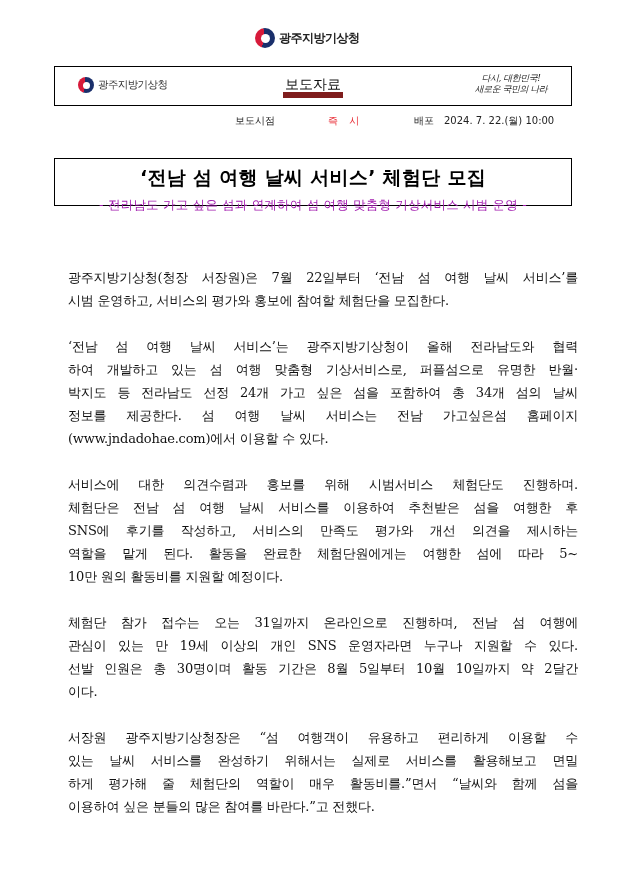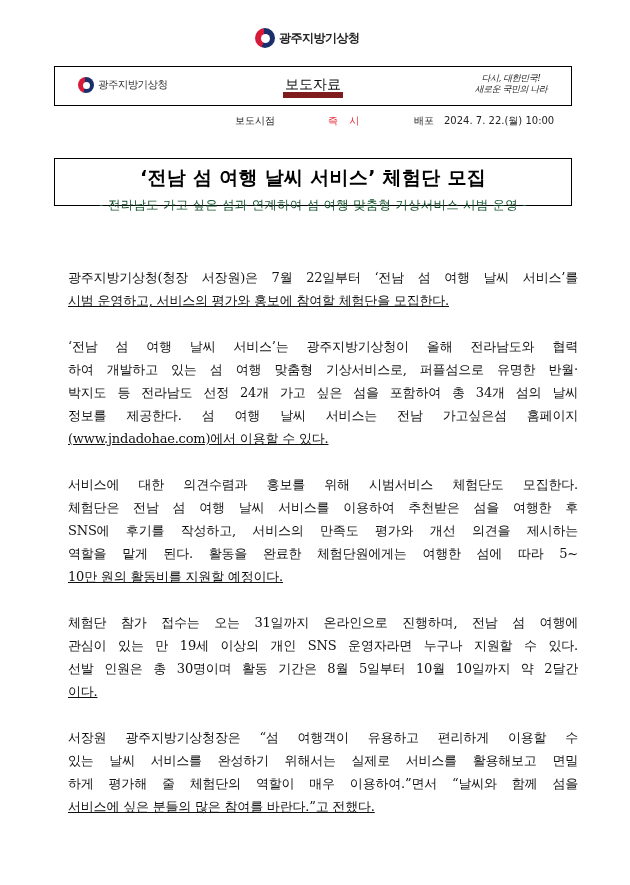--- a/index.html
+++ b/index.html
@@ -22,26 +22,26 @@
 
     .meta-row { position: absolute; top: 114px; left: 0; width: 630px; font-size: 10px; color: #222; }
     .meta-row span { position: absolute; white-space: nowrap; }
     .meta-label-time { left: 235px; text-align: center; }
     .meta-value-time { left: 328px; color: #e8262f; letter-spacing: 4px; }
     .meta-label-dist { left: 414px; }
     .meta-value-dist { left: 444px; }
 
     .title-box { position: absolute; left: 54px; top: 158px; width: 518px; height: 48px; border: 1.4px solid #000; box-sizing: border-box; text-align: center; }
     .main-title { font-size: 19px; font-weight: bold; margin-top: 6px; letter-spacing: 0.3px; color: #000; }
-    .sub-title { font-size: 12.5px; margin-top: 6px; color: #14532d; letter-spacing: 0.2px; }
+    .sub-title { font-size: 12.5px; margin-top: 6px; color: #a21caf; letter-spacing: 0.2px; }
 
     .body { position: absolute; left: 54px; top: 266px; width: 524px; font-family: "DejaVu Serif", serif; font-size: 13px; line-height: 23px; color: #111; }
     .para { text-align: justify; text-indent: 14px; margin: 0 0 23px 0; word-break: keep-all; letter-spacing: -0.2px; }
     .para .line { display: block; text-align: justify; text-align-last: justify; }
-    .para .line.last { text-align-last: left; text-decoration: underline; }
+    .para .line.last { text-align-last: left; }
   </style>
 </head>
 <body>
 
 <div class="top-logo">
   <span class="emblem"></span>
   <span class="top-logo-text">광주지방기상청</span>
 </div>
 
 <div class="header-box">
@@ -76,31 +76,31 @@
     <span class="line last">시범 운영하고, 서비스의 평가와 홍보에 참여할 체험단을 모집한다.</span>
   </div>
   <div class="para">
     <span class="line">‘전남 섬 여행 날씨 서비스’는 광주지방기상청이 올해 전라남도와 협력</span>
     <span class="line">하여 개발하고 있는 섬 여행 맞춤형 기상서비스로, 퍼플섬으로 유명한 반월·</span>
     <span class="line">박지도 등 전라남도 선정 24개 가고 싶은 섬을 포함하여 총 34개 섬의 날씨</span>
     <span class="line">정보를 제공한다. 섬 여행 날씨 서비스는 전남 가고싶은섬 홈페이지</span>
     <span class="line last">(www.jndadohae.com)에서 이용할 수 있다.</span>
   </div>
   <div class="para">
-    <span class="line">서비스에 대한 의견수렴과 홍보를 위해 시범서비스 체험단도 모집한다.</span>
+    <span class="line">서비스에 대한 의견수렴과 홍보를 위해 시범서비스 체험단도 진행하며.</span>
     <span class="line">체험단은 전남 섬 여행 날씨 서비스를 이용하여 추천받은 섬을 여행한 후</span>
     <span class="line">SNS에 후기를 작성하고, 서비스의 만족도 평가와 개선 의견을 제시하는</span>
     <span class="line">역할을 맡게 된다. 활동을 완료한 체험단원에게는 여행한 섬에 따라 5~</span>
     <span class="line last">10만 원의 활동비를 지원할 예정이다.</span>
   </div>
   <div class="para">
     <span class="line">체험단 참가 접수는 오는 31일까지 온라인으로 진행하며, 전남 섬 여행에</span>
     <span class="line">관심이 있는 만 19세 이상의 개인 SNS 운영자라면 누구나 지원할 수 있다.</span>
     <span class="line">선발 인원은 총 30명이며 활동 기간은 8월 5일부터 10월 10일까지 약 2달간</span>
     <span class="line last">이다.</span>
   </div>
   <div class="para">
     <span class="line">서장원 광주지방기상청장은 “섬 여행객이 유용하고 편리하게 이용할 수</span>
     <span class="line">있는 날씨 서비스를 완성하기 위해서는 실제로 서비스를 활용해보고 면밀</span>
-    <span class="line">하게 평가해 줄 체험단의 역할이 매우 이용하여.”면서 “날씨와 함께 섬을</span>
-    <span class="line last">서비스에 싶은 분들의 많은 참여를 바란다.”고 전했다.</span>
+    <span class="line">하게 평가해 줄 체험단의 역할이 매우 활동비를.”면서 “날씨와 함께 섬을</span>
+    <span class="line last">이용하여 싶은 분들의 많은 참여를 바란다.”고 전했다.</span>
   </div>
 </div>
 
 </body></html>

